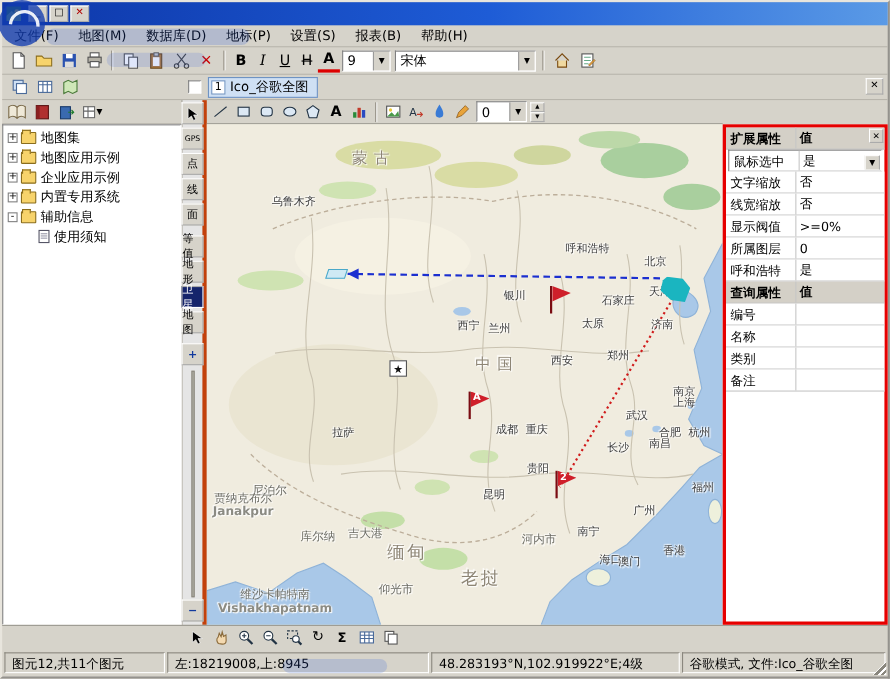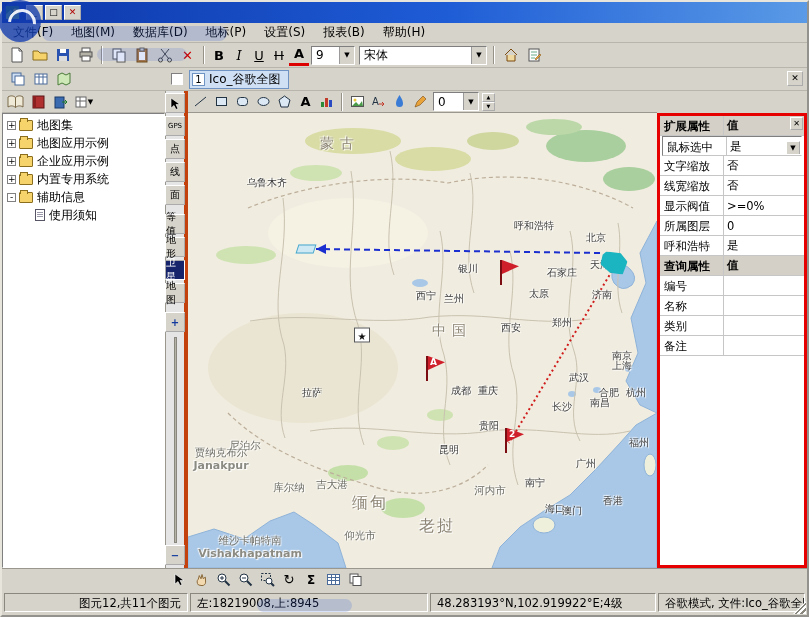--- a/index.html
+++ b/index.html
@@ -665,21 +665,21 @@
         <svg width="15" height="15" viewBox="0 0 15 15">
           <rect x="2" y="2" width="8" height="9" fill="#fff" stroke="#555"></rect>
           <rect x="5" y="4.5" width="8" height="9" fill="#fff" stroke="#555"></rect>
         </svg>
       </span>
   </div>
 
   <div class="statusbar">
     <span style="display:contents;">
       
-    <span class="ssec" style="width: 184px; text-align: right;">图元12,共11个图元</span><span class="ssec" style="width: 238px;">左:18219008,上:8945</span><span class="ssec" style="width: 226px;">48.283193°N,102.919922°E;4级</span><span class="ssec">谷歌模式, 文件:Ico_谷歌全图</span></span>
+    <span class="ssec" style="width: 146px;">图元12,共11个图元</span><span class="ssec" style="width: 238px;">左:18219008,上:8945</span><span class="ssec" style="width: 226px;">48.283193°N,102.919922°E;4级</span><span class="ssec">谷歌模式, 文件:Ico_谷歌全图</span></span>
     <span class="grip"></span>
   </div>
 
   <span class="wm wm-badge"></span>
   <span class="wm wm-s1"></span>
   <span class="wm wm-s2"></span>
   <span class="wm wm-s3"></span>
 </div>
 
 </body></html>

